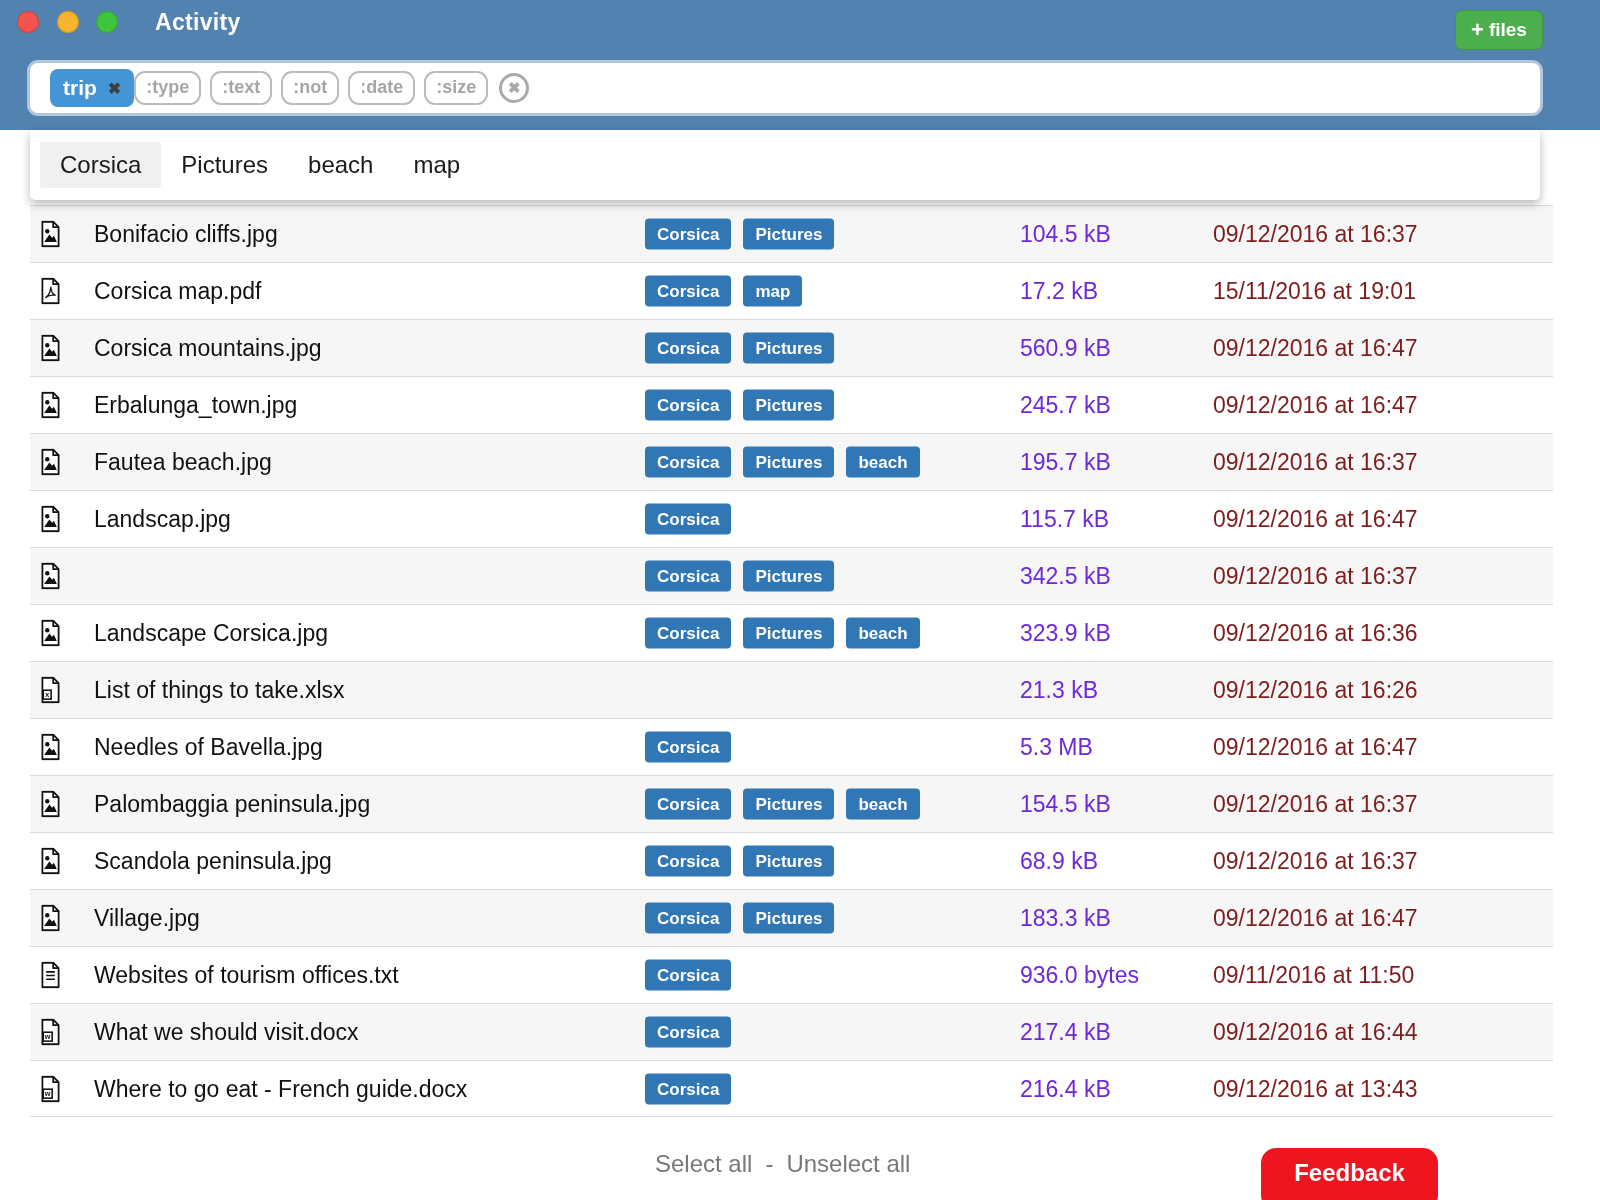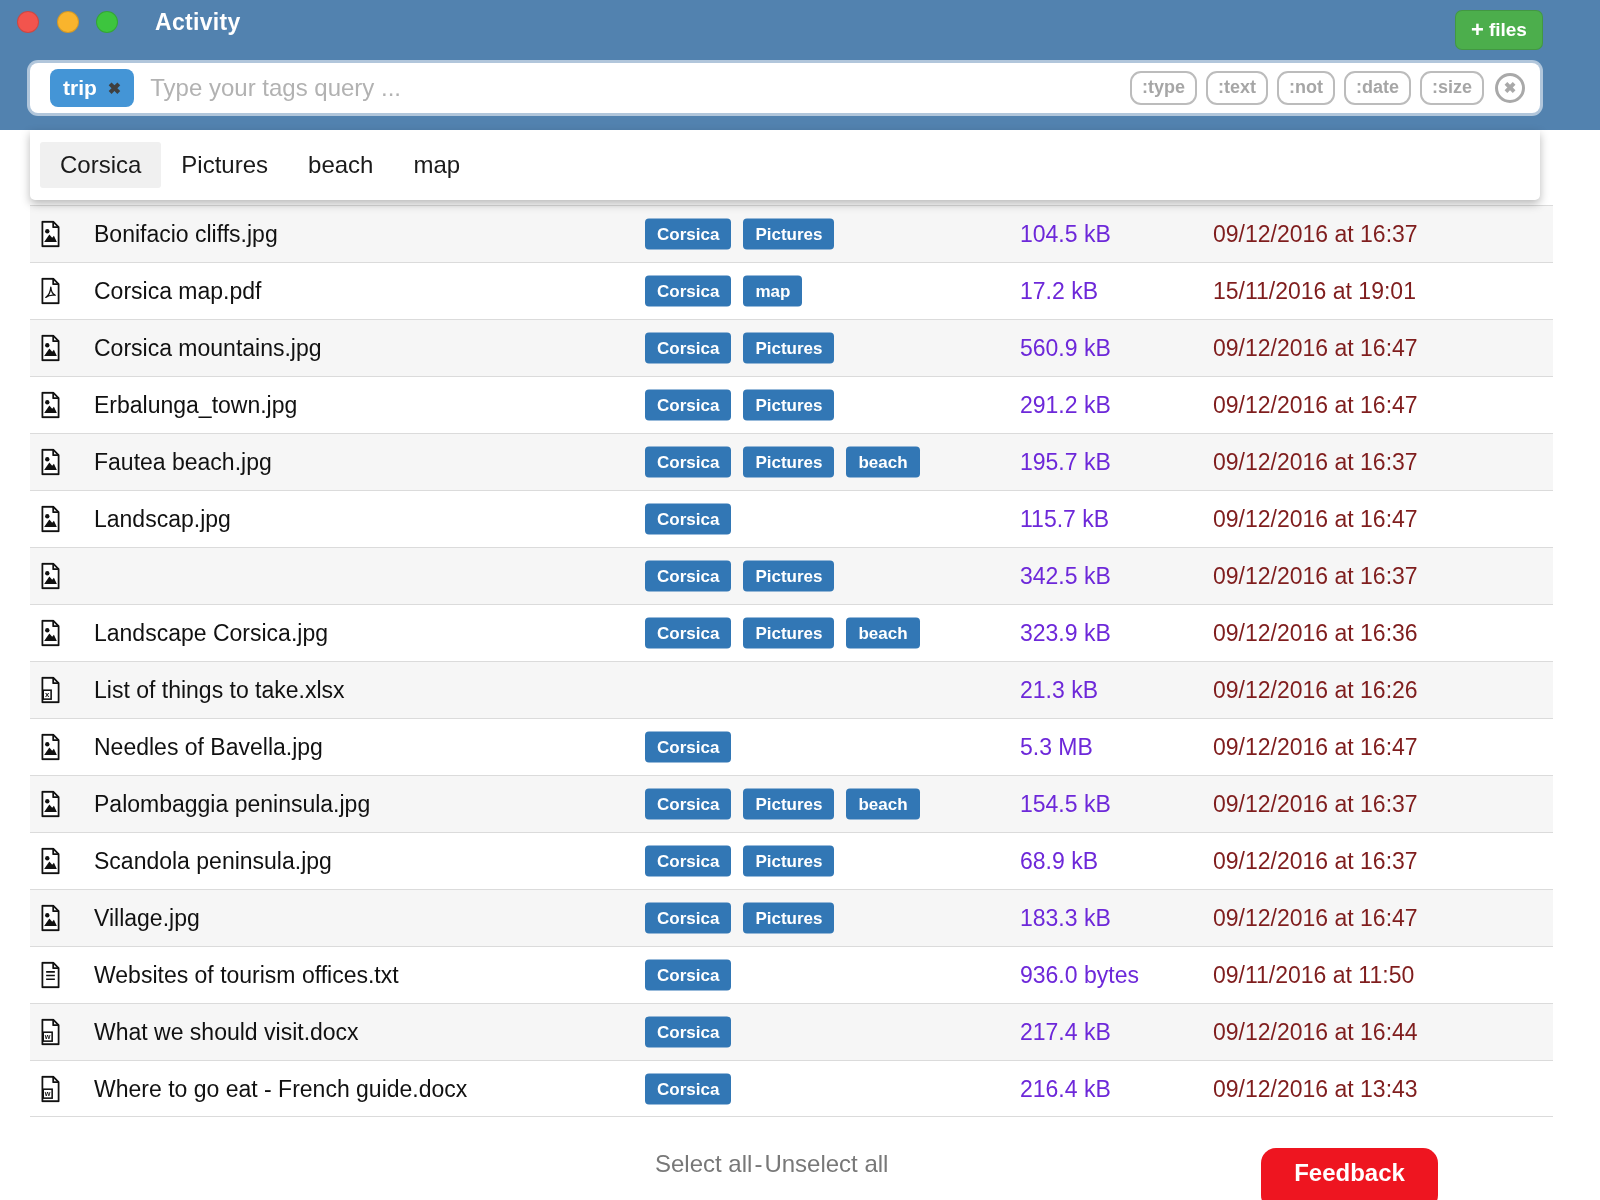--- a/index.html
+++ b/index.html
@@ -99,21 +99,21 @@
     background:var(--tag-pill,#3277b5); color:#fff; font-weight:bold;
     font-size:17px; padding:7px 12px; border-radius:4px; line-height:1;
     cursor:pointer; white-space:nowrap;
   }
   .file-size  { left:990px;  font-size:23px; color:#6d28d9; white-space:nowrap; }
   .file-date  { left:1183px; font-size:23px; color:#7f1d1d; white-space:nowrap; }
 
   
   .footer-links {
     position:absolute; left:655px; top:1150px;
-    display:flex; gap:2px; font-size:24px; color:#787878;
+    display:flex; gap:13px; font-size:24px; color:#787878;
   }
   .footer-links span { cursor:pointer; }
   .feedback-btn {
     position:absolute; left:1261px; top:1148px; width:177px; height:62px;
     background:var(--feedback-button,#ee1520);
     border:none; border-radius:15px; color:#fff;
     font-weight:bold; font-size:24px; font-family:inherit;
     display:flex; justify-content:center; align-items:flex-start;
     padding-top:11px; cursor:pointer;
   }
@@ -132,21 +132,20 @@
     <span>files</span>
   </button>
 
   <div class="search-bar">
     <span style="display:flex;">
         <span class="chip">
           <span>trip</span>
           <span class="chip-x">✖</span>
         </span>
       </span>
-    <input class="search-input" type="text" placeholder="Type your tags query ..." style="">
     <span style="display:flex;">
         <button class="filter-btn">:type</button>
         <button class="filter-btn">:text</button>
         <button class="filter-btn">:not</button>
         <button class="filter-btn">:date</button>
         <button class="filter-btn">:size</button>
       </span>
     <button class="clear-btn">✖</button>
   </div>
 </div>
@@ -219,21 +218,21 @@
           <path d="M12.6 1.2 V6.4 H17.8" fill="none" stroke="#111" stroke-width="1.7" stroke-linejoin="round"></path>
           <circle cx="6.9" cy="10.3" r="2.1" fill="#111"></circle>
           <path d="M3.9 20.6 L8.9 13.6 L11.6 16.7 L13.3 14.7 L16.1 20.6 Z" fill="#111"></path>
         </svg>
       </span>
     <span class="file-name">Erbalunga_town.jpg</span>
     <span class="file-tags">
         <span class="tag-pill">Corsica</span>
         <span class="tag-pill">Pictures</span>
       </span>
-    <span class="file-size">291.2 kB</span>
+    <span class="file-size">245.7 kB</span>
     <span class="file-date">09/12/2016 at 16:47</span>
   </div>
 
   <div class="file-row">
     <span class="file-icon">
         <svg viewBox="0 0 20 26">
           <path d="M2.2 1.2 H12.6 L17.8 6.4 V24.8 H2.2 Z" fill="#fff" stroke="#111" stroke-width="1.7" stroke-linejoin="round"></path>
           <path d="M12.6 1.2 V6.4 H17.8" fill="none" stroke="#111" stroke-width="1.7" stroke-linejoin="round"></path>
           <circle cx="6.9" cy="10.3" r="2.1" fill="#111"></circle>
           <path d="M3.9 20.6 L8.9 13.6 L11.6 16.7 L13.3 14.7 L16.1 20.6 Z" fill="#111"></path>

